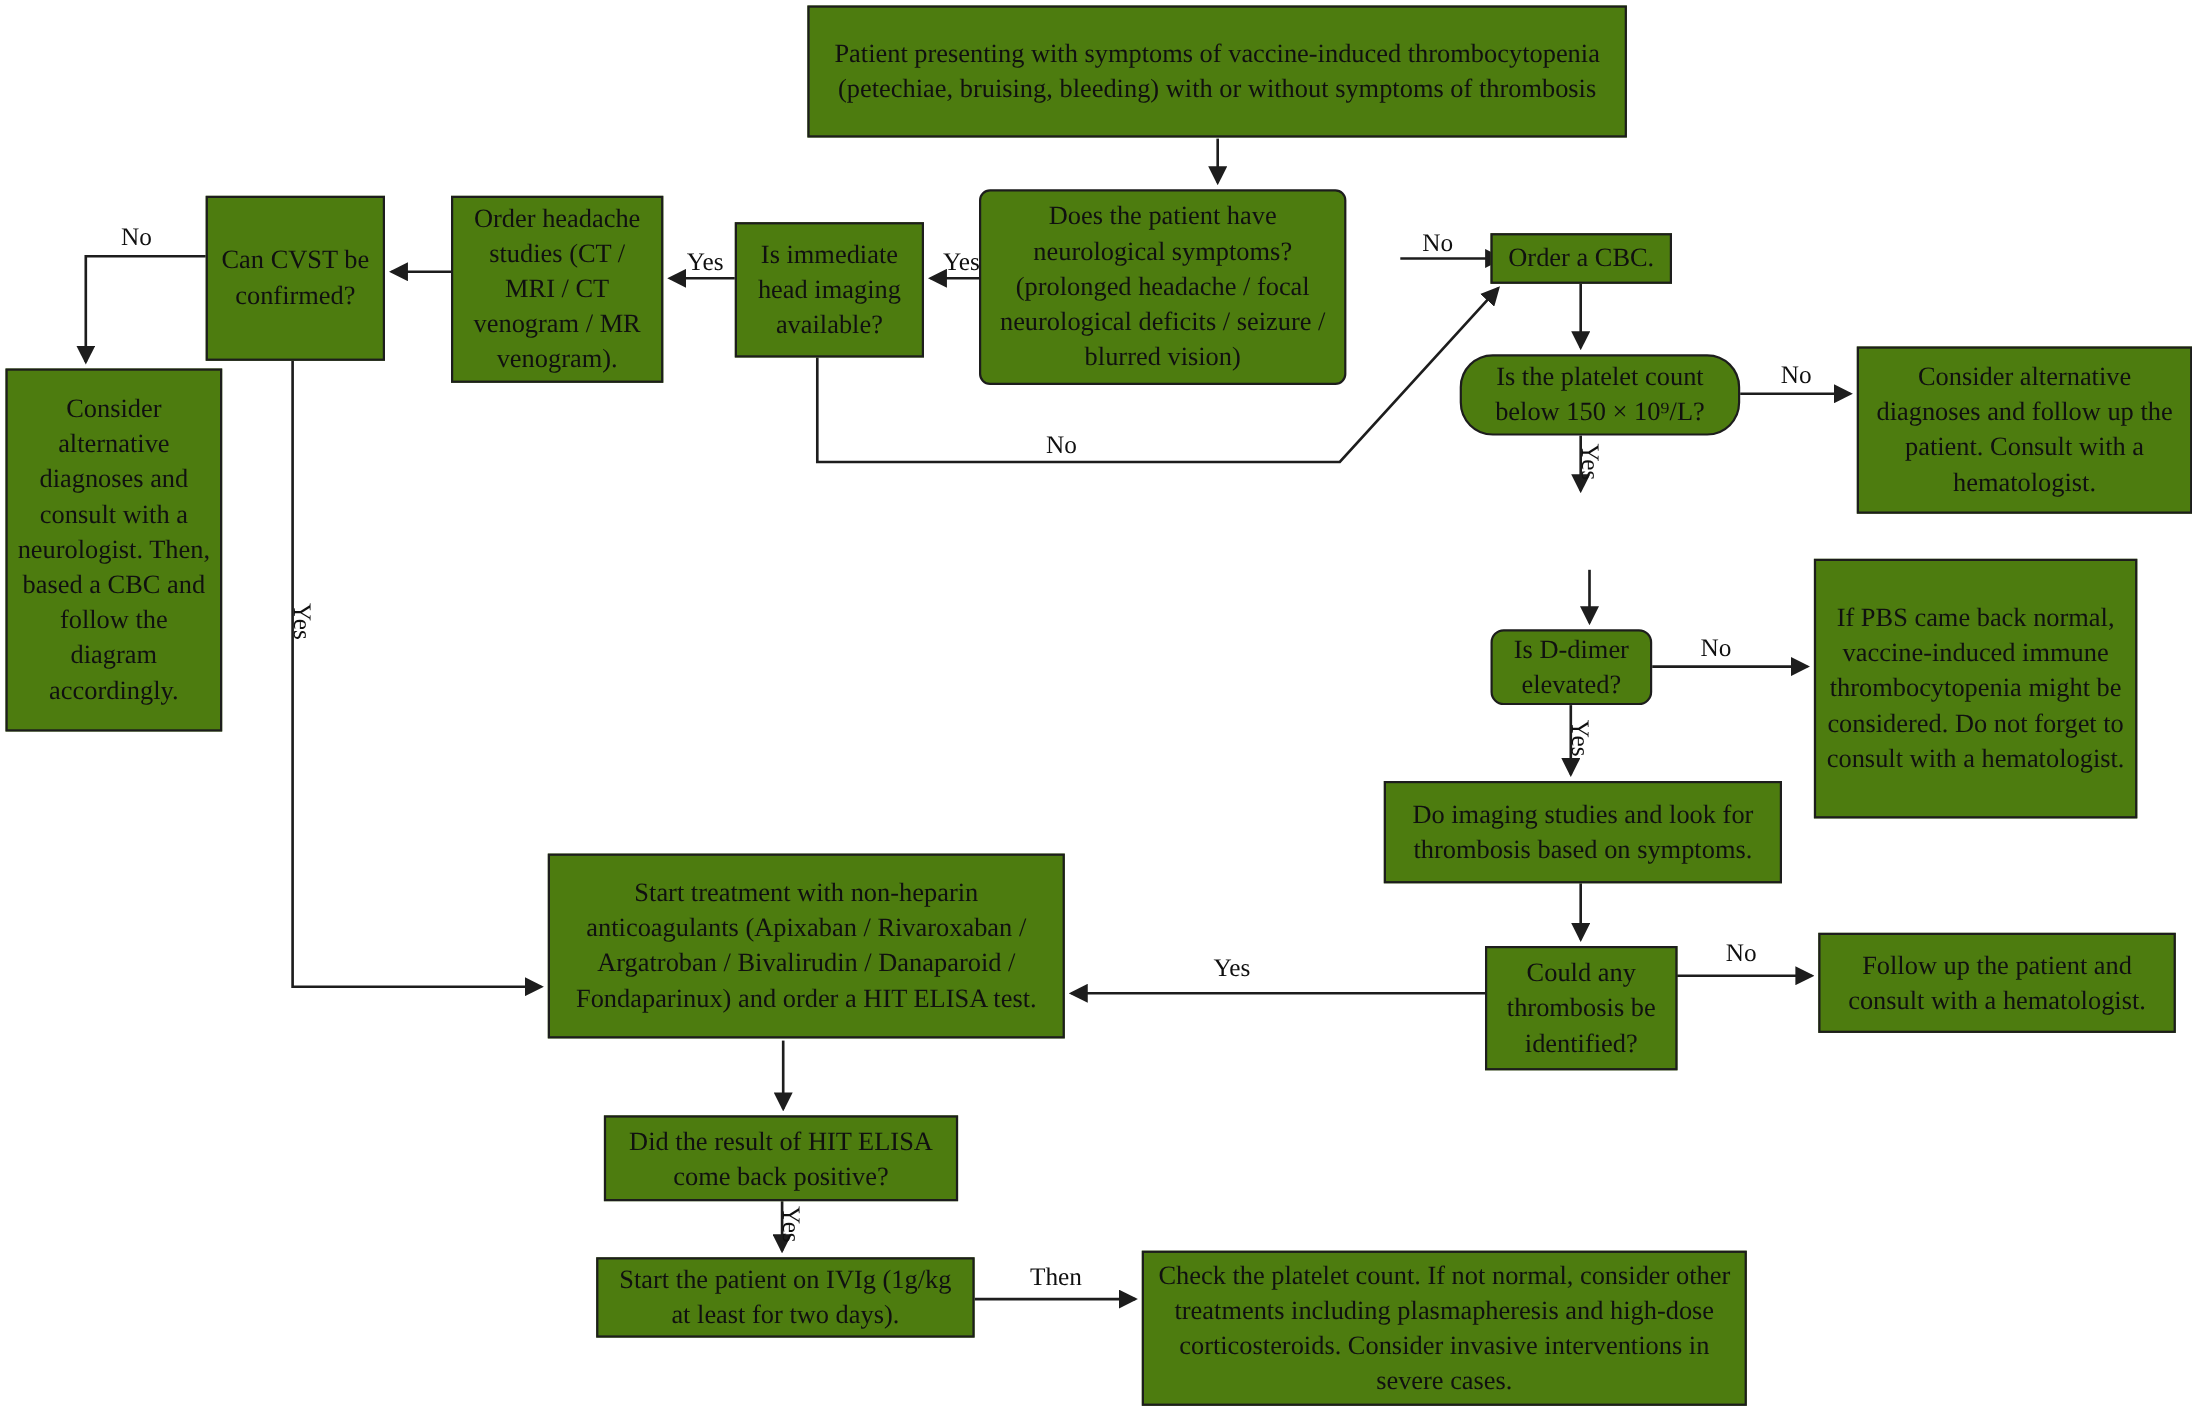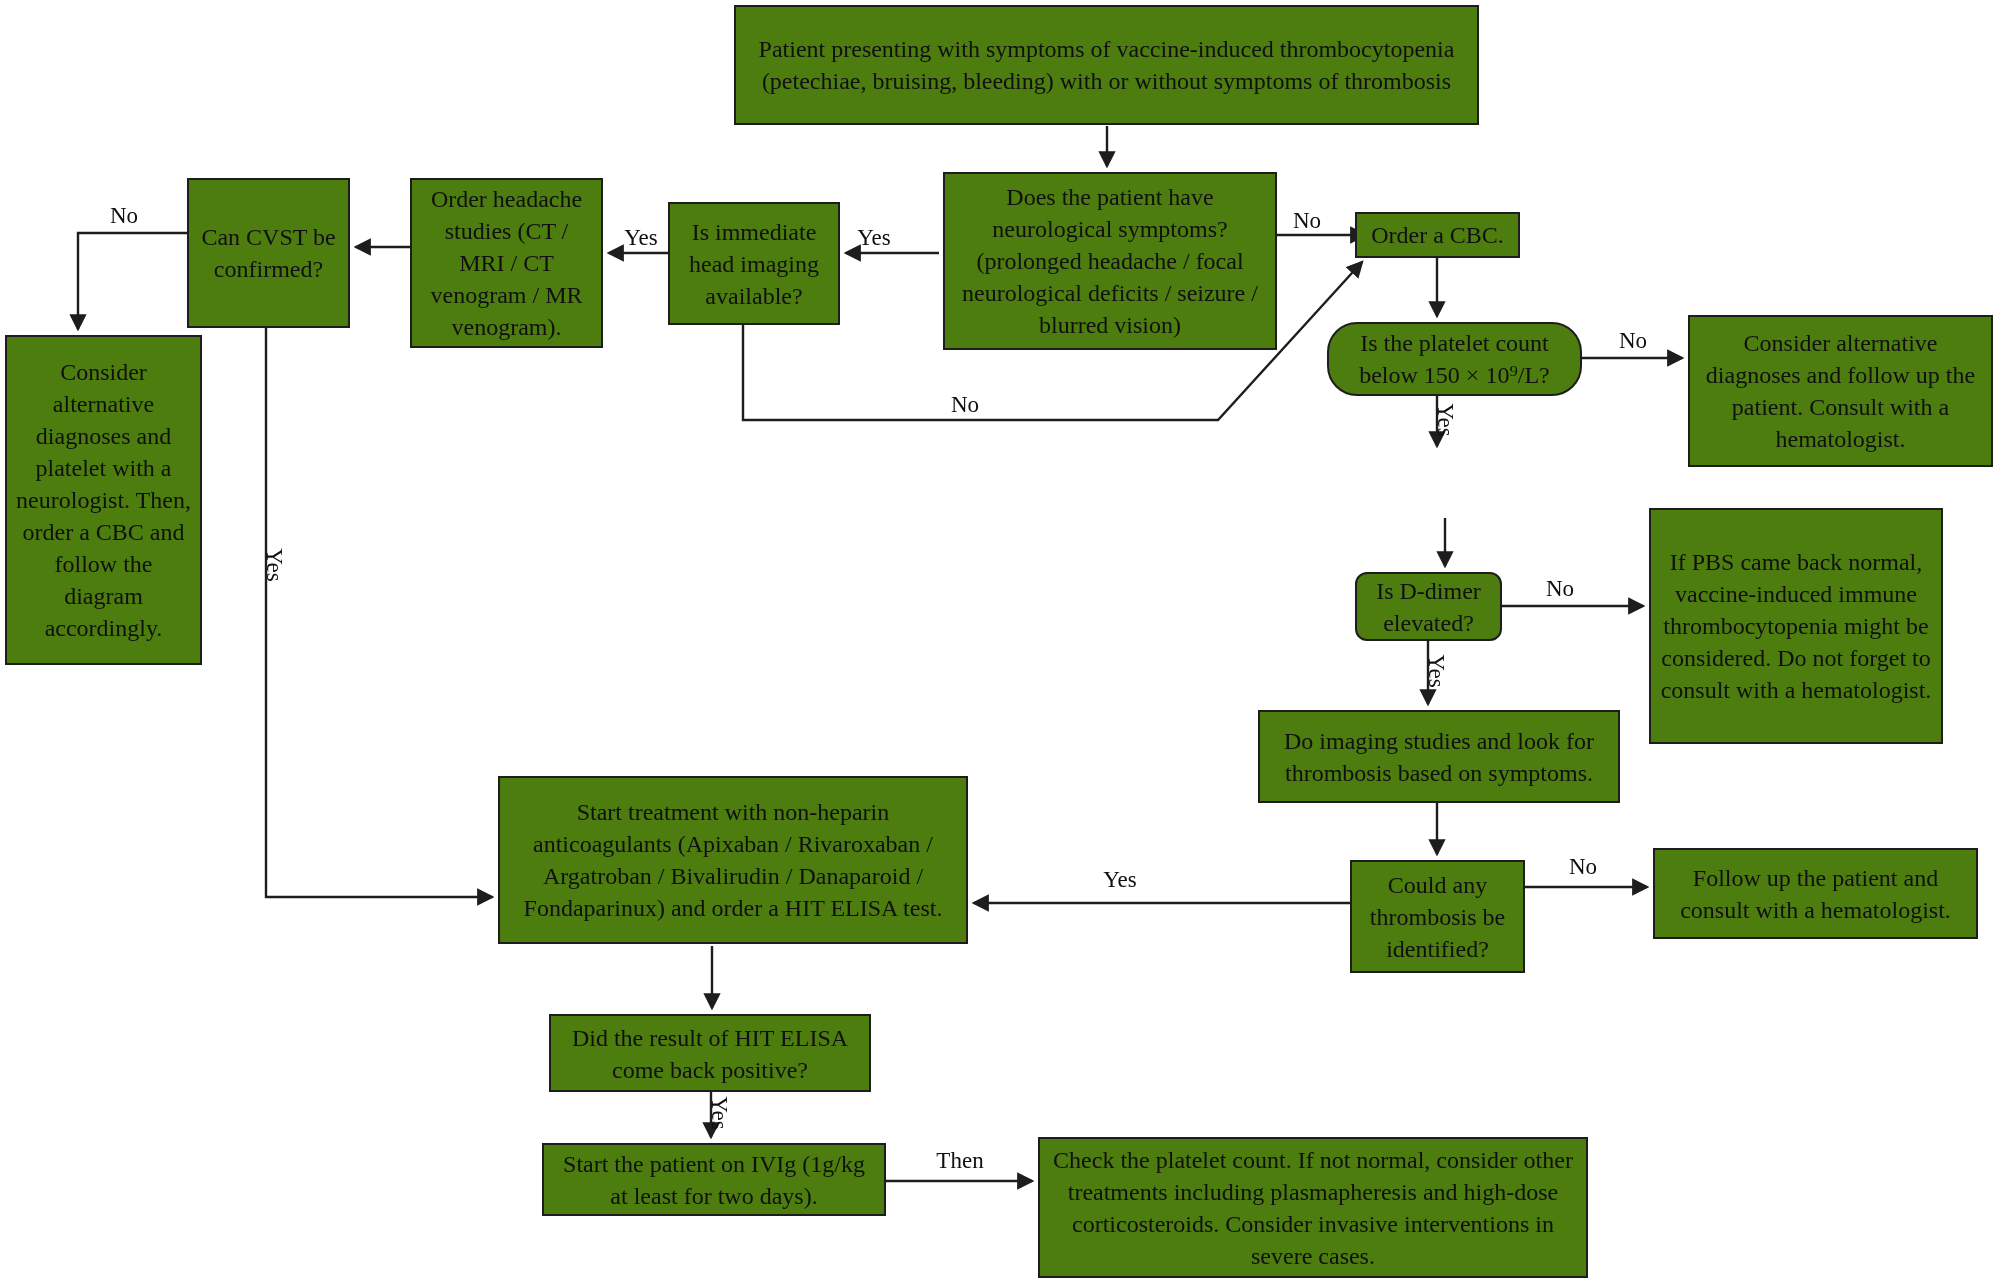--- a/index.html
+++ b/index.html
@@ -54,42 +54,42 @@
     <polyline points="1354,903 974,903" marker-end="url(#ah)"></polyline>
     <polyline points="712,946 712,1008" marker-end="url(#ah)"></polyline>
     <polyline points="711,1092 711,1137" marker-end="url(#ah)"></polyline>
     <polyline points="886,1181 1032,1181" marker-end="url(#ah)"></polyline>
   </svg>
 
   <div class="node" style="left:734px;top:5px;width:745px;height:120px;">
     <span class="txt">Patient presenting with symptoms of vaccine-induced thrombocytopenia (petechiae, bruising, bleeding) with or without symptoms of thrombosis</span>
   </div>
 
-  <div class="node" style="left:943px;top:172px;width:334px;height:178px;">
+  <div class="node" style="left:890px;top:172px;width:334px;height:178px;border-radius:10px;">
     <span class="txt">Does the patient have neurological symptoms? (prolonged headache / focal neurological deficits / seizure / blurred vision)</span>
   </div>
 
   <div class="node" style="left:1355px;top:212px;width:165px;height:46px;">
     <span class="txt">Order a CBC.</span>
   </div>
 
   <div class="node" style="left:668px;top:202px;width:172px;height:123px;">
     <span class="txt">Is immediate head imaging available?</span>
   </div>
 
   <div class="node" style="left:410px;top:178px;width:193px;height:170px;">
     <span class="txt">Order headache studies (CT / MRI / CT venogram / MR venogram).</span>
   </div>
 
   <div class="node" style="left:187px;top:178px;width:163px;height:150px;">
     <span class="txt">Can CVST be confirmed?</span>
   </div>
 
   <div class="node" style="left:5px;top:335px;width:197px;height:330px;">
-    <span class="txt">Consider alternative diagnoses and platelet with a neurologist. Then, order a CBC and follow the diagram accordingly.</span>
+    <span class="txt">Consider alternative diagnoses and consult with a neurologist. Then, based a CBC and follow the diagram accordingly.</span>
   </div>
 
   <div class="node" style="left:1327px;top:322px;width:255px;height:74px;border-radius:30px;">
     <span class="txt">Is the platelet count below 150 × 10⁹/L?</span>
   </div>
 
   <div class="node" style="left:1688px;top:315px;width:305px;height:152px;">
     <span class="txt">Consider alternative diagnoses and follow up the patient. Consult with a hematologist.</span>
   </div>
 

